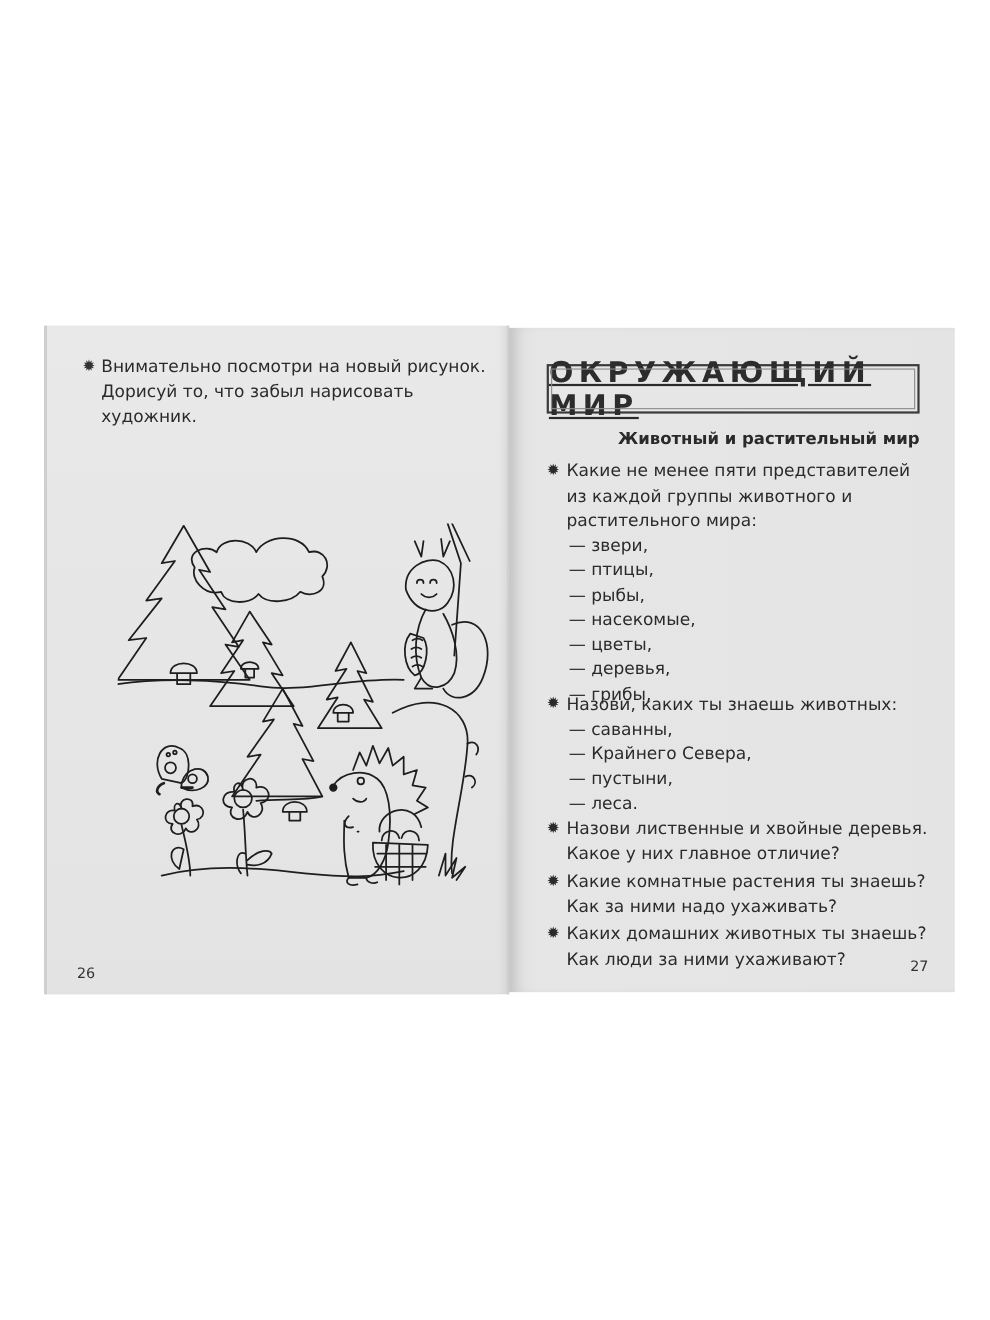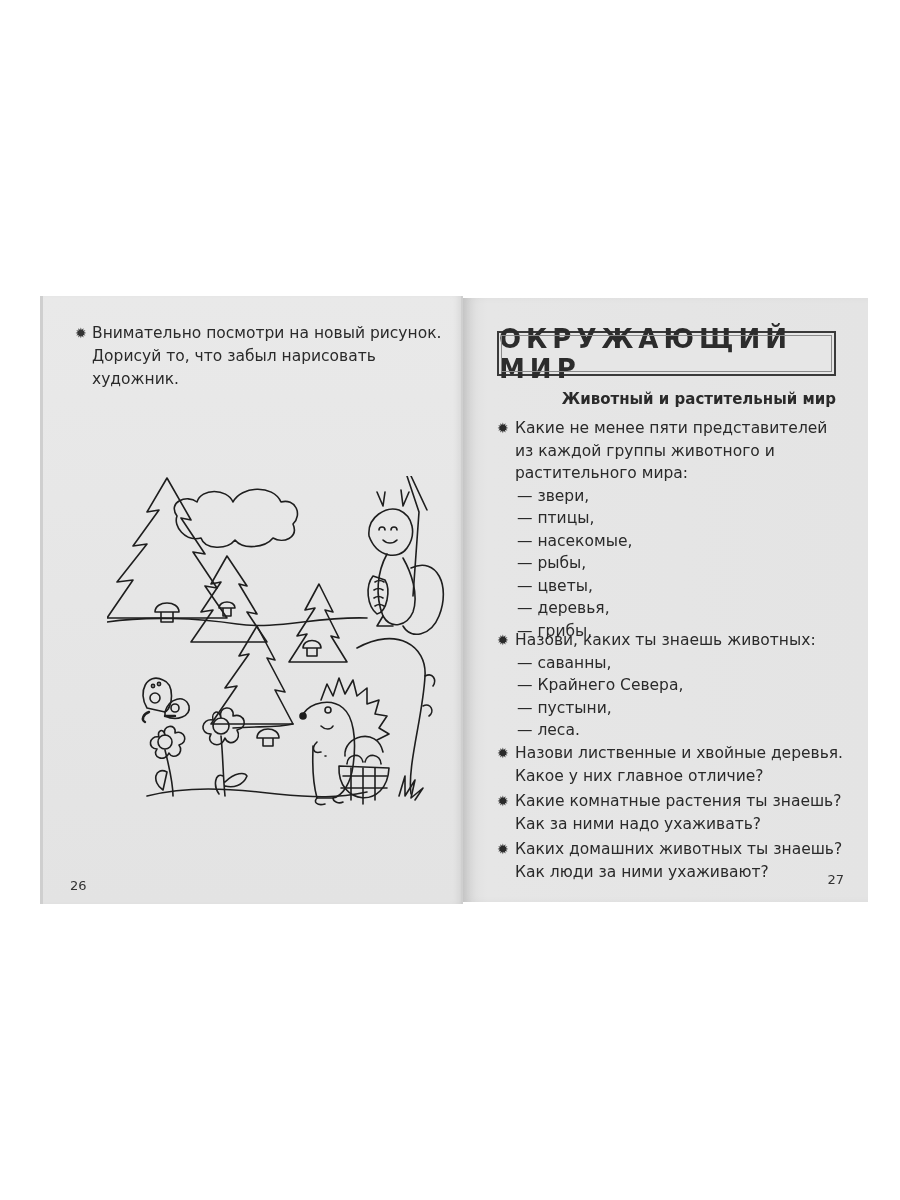--- a/index.html
+++ b/index.html
@@ -35,20 +35,21 @@
 
   .page-num { position:absolute; font-size:13px; color:#333;margin-top:10px; }
   .pn-left { left:27px; top:572px; }
   .pn-right { right:24px; top:564px; }
 
   .title-box {
     position:absolute; left:34px; top:33px; width:339px; height:45px;
     border:2px solid #3a3a3a; box-sizing:border-box;
     display:flex; align-items:center; justify-content:center;
     background:#e6e6e6;
+    text-decoration:underline;
   }
   .title-box::after {
     content:""; position:absolute; left:2px; top:2px; right:2px; bottom:2px; border:1px solid #8a8a8a;
   }
   .title-text { font-weight:bold; font-size:26px; letter-spacing:5px; color:#2c2c2c; }
 
   .subtitle { position:absolute; left:34px; width:339px; top:92px; text-align:right; font-weight:bold; font-size:15px; letter-spacing:0; }
 
   .rtask { position:absolute; left:52px; width:330px; font-size:15.5px; line-height:22.5px; }
   .rtask .bullet { position:absolute; left:-18px; top:0; font-size:14px; }
@@ -155,22 +156,22 @@
       <span class="title-text">ОКРУЖАЮЩИЙ МИР</span>
     </div>
     <div class="subtitle">Животный и растительный мир</div>
 
     <div class="rtask" style="top:119px;">
       <span class="bullet">✹</span>
       <p>Какие не менее пяти представителей из каждой группы животного и растительного мира:</p>
       <ul>
         <li>— звери,</li>
         <li>— птицы,</li>
+        <li>— рыбы,</li>
         <li>— насекомые,</li>
-        <li>— рыбы,</li>
         <li>— цветы,</li>
         <li>— деревья,</li>
         <li>— грибы,</li>
       </ul>
     </div>
 
     <div class="rtask" style="top:331px;">
       <span class="bullet">✹</span>
       <p>Назови, каких ты знаешь животных:</p>
       <ul>

